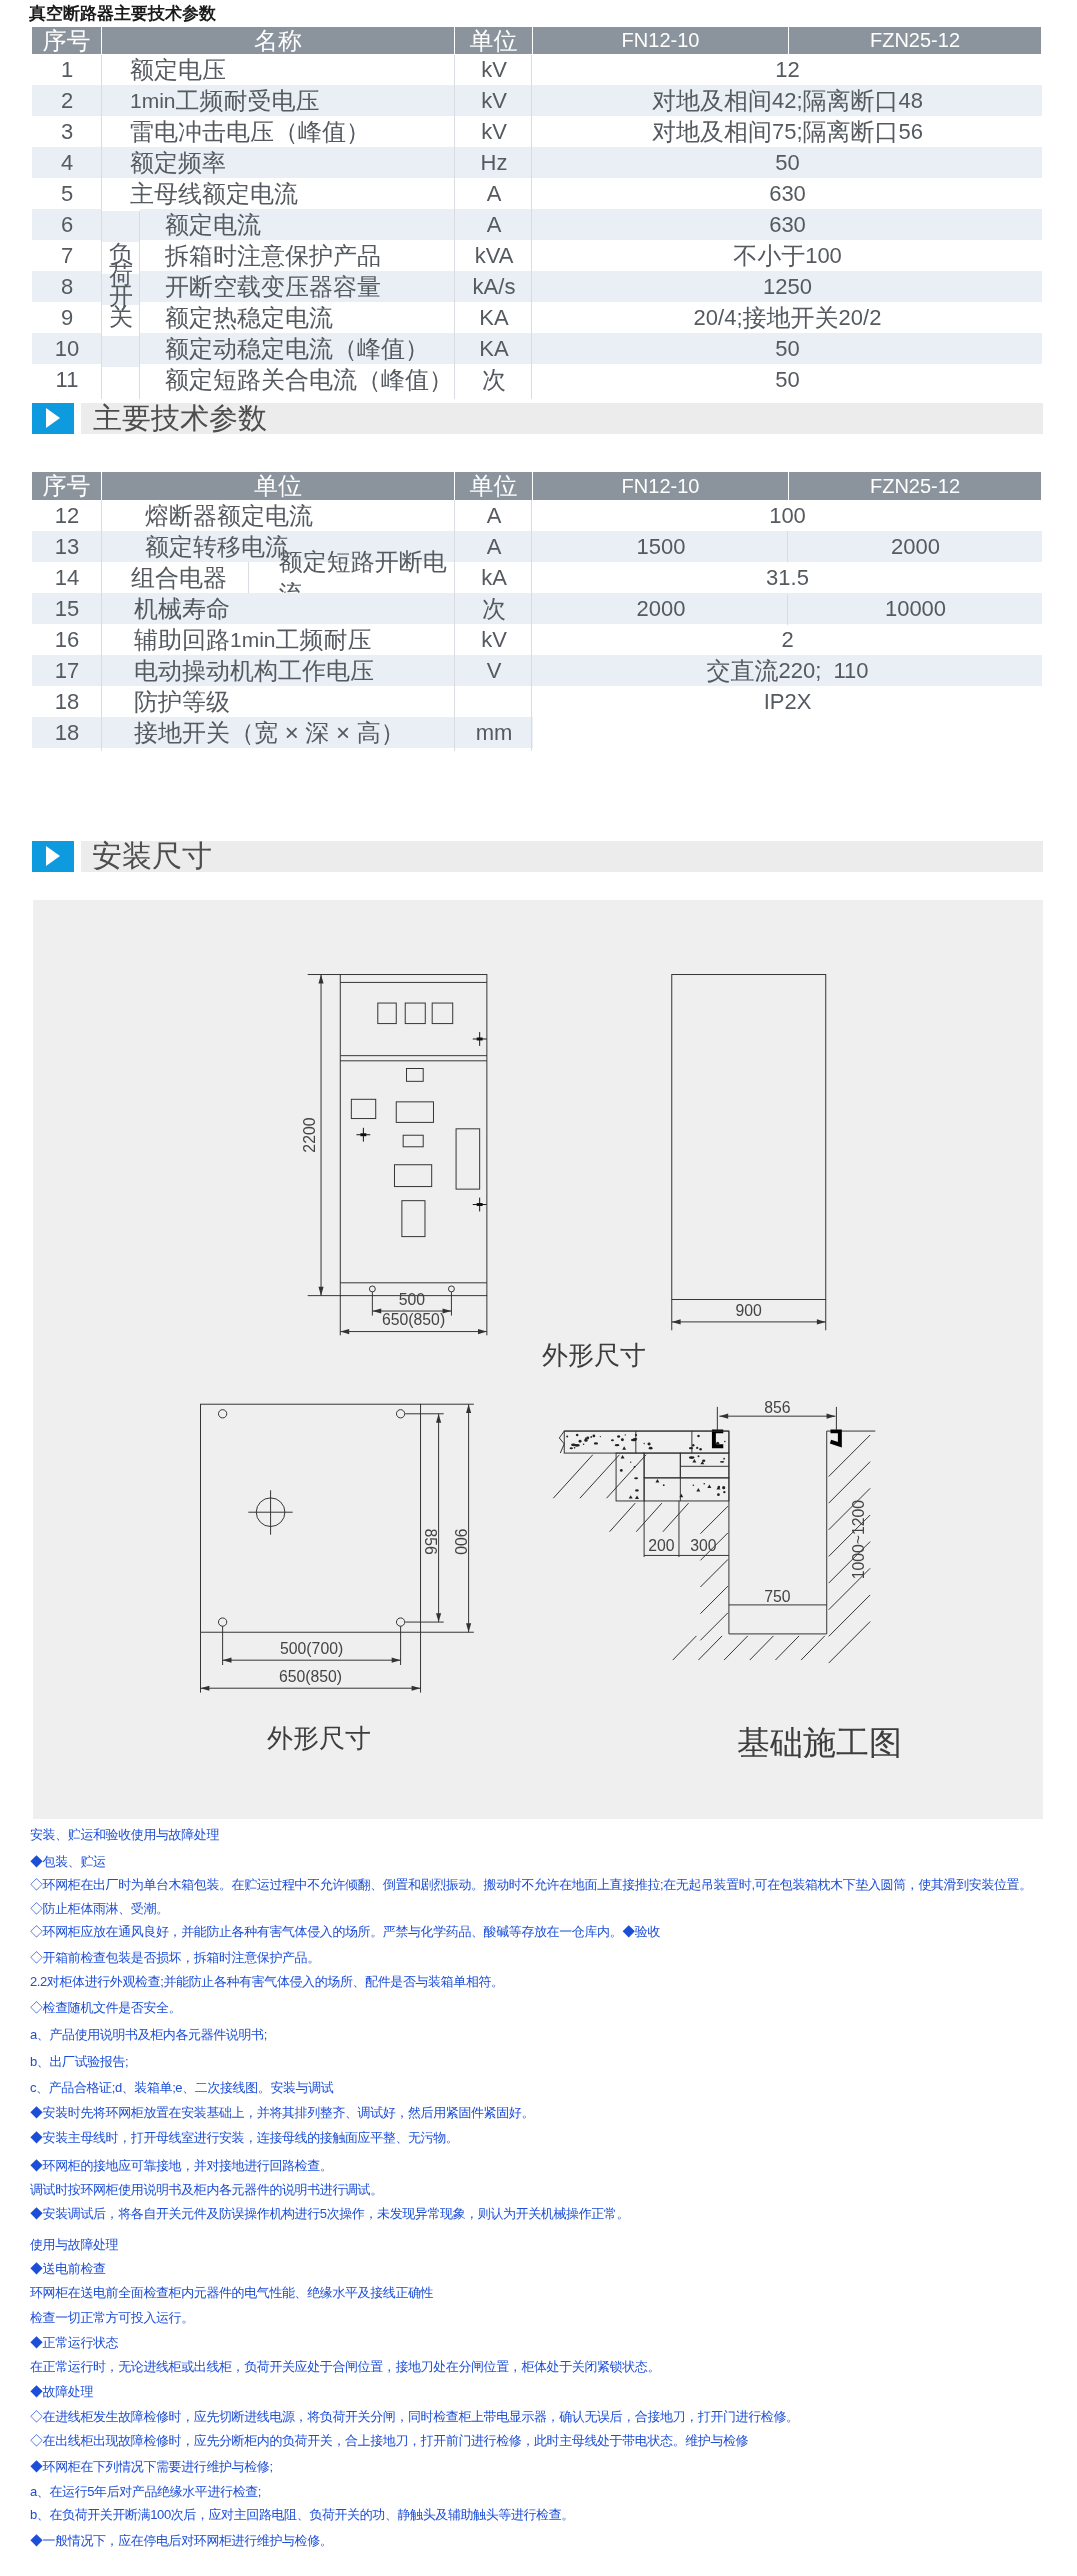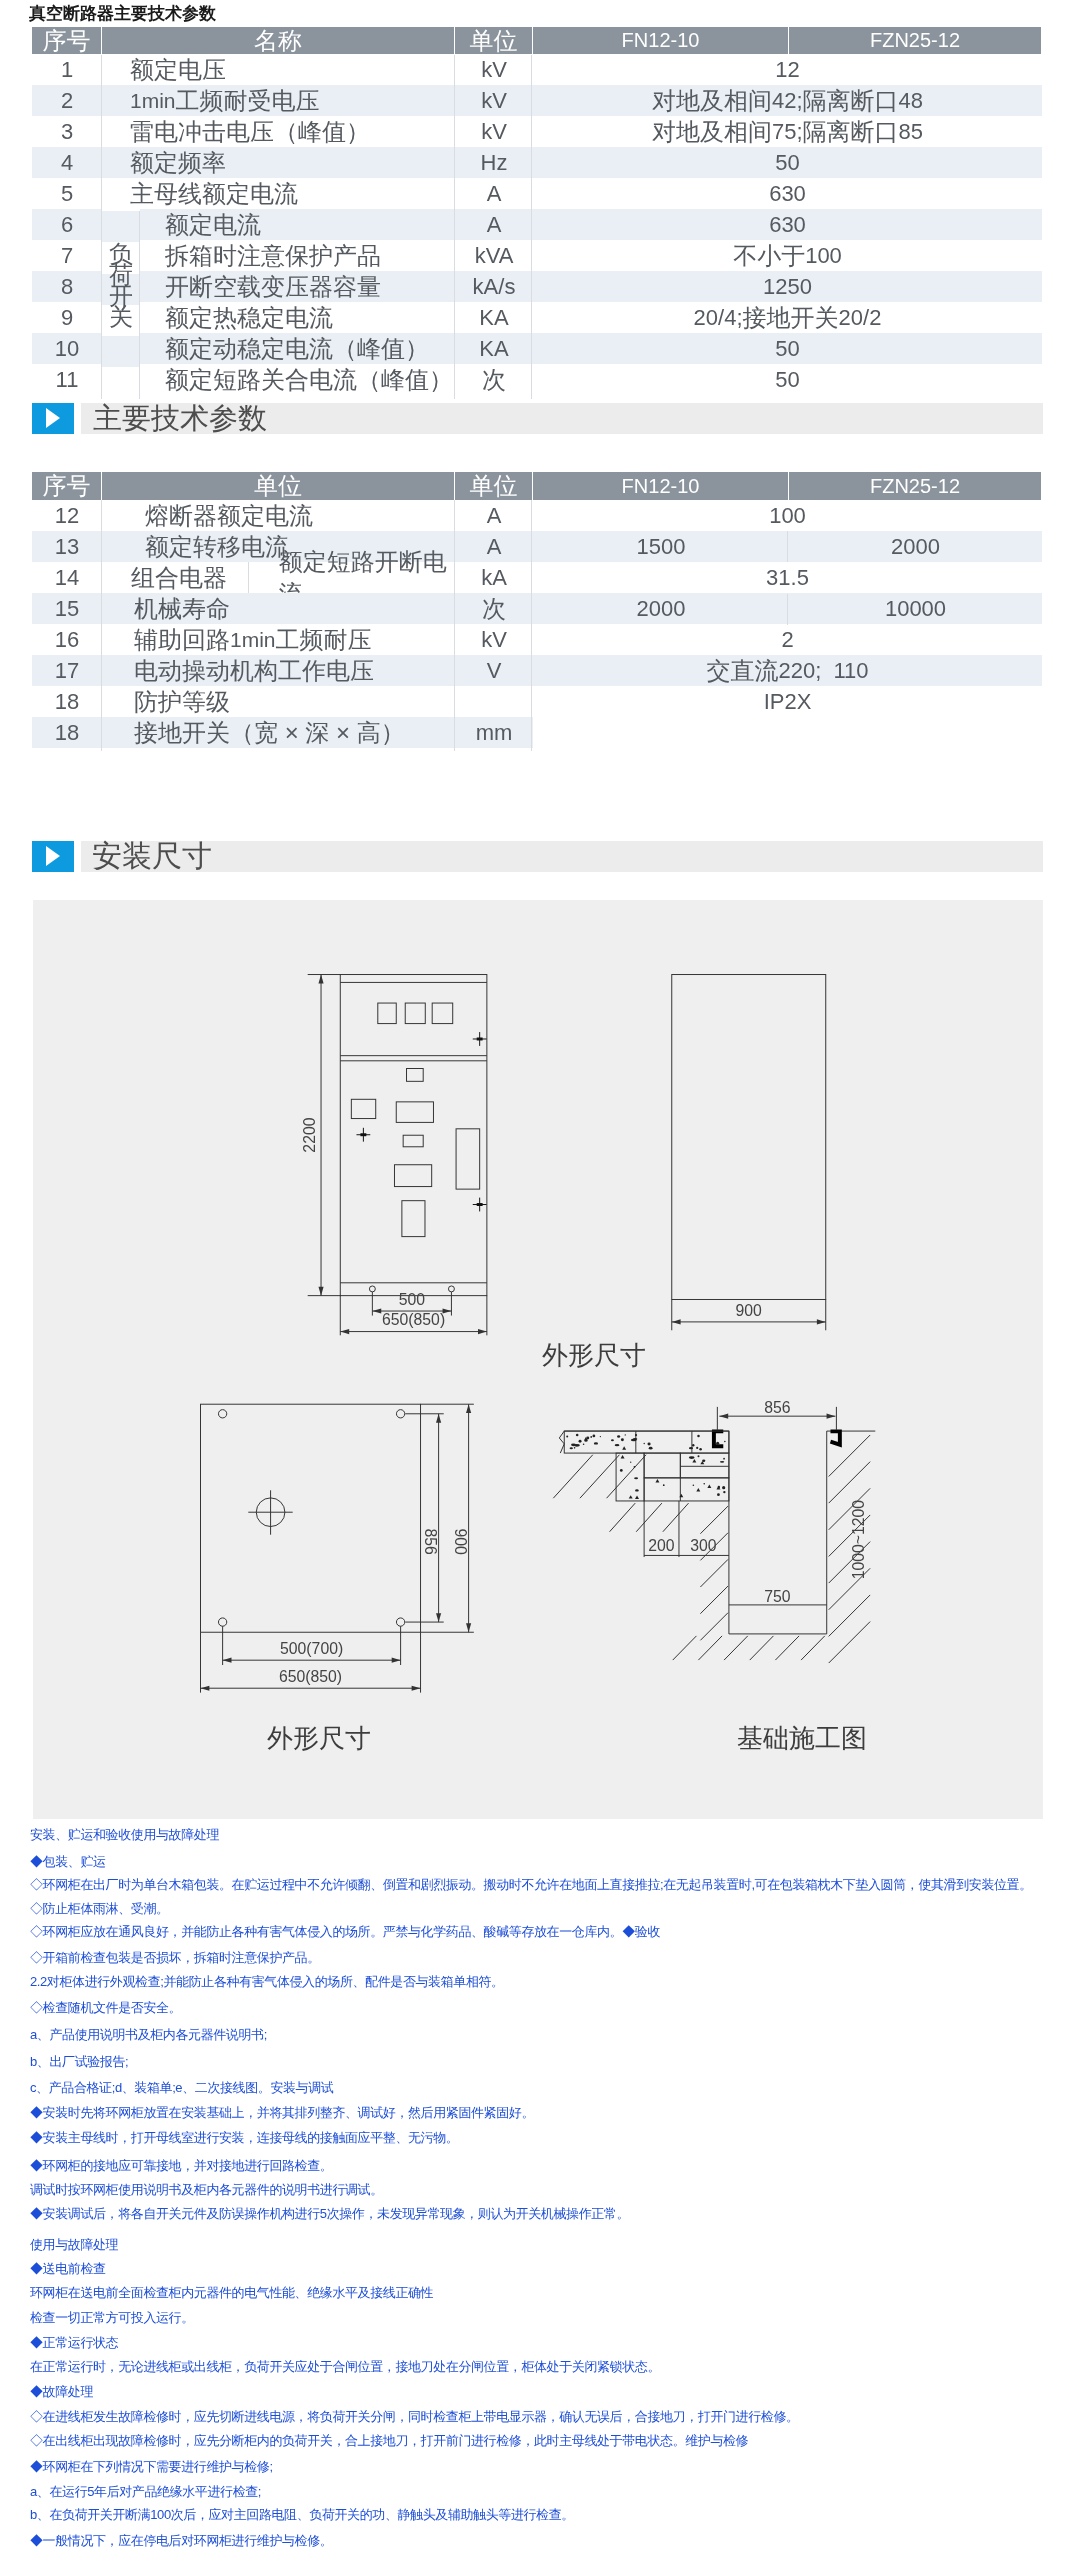--- a/index.html
+++ b/index.html
@@ -41,21 +41,21 @@
 <div class="c w nm" style="grid-row:2;grid-column:2/4">额定电压</div>
 <div class="c w num" style="grid-row:2;grid-column:4">kV</div>
 <div class="c w num" style="grid-row:2;grid-column:5/7">12</div>
 <div class="c bl num" style="grid-row:3;grid-column:1">2</div>
 <div class="c bl nm" style="grid-row:3;grid-column:2/4"><span class="lat">1min </span>工频耐受电压</div>
 <div class="c bl num" style="grid-row:3;grid-column:4">kV</div>
 <div class="c bl" style="grid-row:3;grid-column:5/7">对地及相间 <i class="n">42; </i>隔离断口 <i class="n">48</i></div>
 <div class="c w num" style="grid-row:4;grid-column:1">3</div>
 <div class="c w nm" style="grid-row:4;grid-column:2/4">雷电冲击电压（峰值）</div>
 <div class="c w num" style="grid-row:4;grid-column:4">kV</div>
-<div class="c w" style="grid-row:4;grid-column:5/7">对地及相间 <i class="n">75; </i>隔离断口 <i class="n">85</i></div>
+<div class="c w" style="grid-row:4;grid-column:5/7">对地及相间 <i class="n">75; </i>隔离断口 <i class="n">56</i></div>
 <div class="c bl num" style="grid-row:5;grid-column:1">4</div>
 <div class="c bl nm" style="grid-row:5;grid-column:2/4">额定频率</div>
 <div class="c bl num" style="grid-row:5;grid-column:4">Hz</div>
 <div class="c bl num" style="grid-row:5;grid-column:5/7">50</div>
 <div class="c w num" style="grid-row:6;grid-column:1">5</div>
 <div class="c w nm" style="grid-row:6;grid-column:2/4">主母线额定电流</div>
 <div class="c w num" style="grid-row:6;grid-column:4">A</div>
 <div class="c w num" style="grid-row:6;grid-column:5/7">630</div>
 <div class="c bl num" style="grid-row:7;grid-column:1">6</div>
 <div class="c bl" style="grid-row:7/13;grid-column:2;background:transparent;align-items:flex-start;padding-top:34px">
@@ -384,21 +384,21 @@
 <text x="636.5" y="660" font-size="16" fill="#444" text-anchor="middle">200</text>
 <text x="679" y="660" font-size="16" fill="#444" text-anchor="middle">300</text>
 
 <text x="842" y="648" font-size="16" fill="#444" text-anchor="middle" transform="rotate(-90 842 648)">1000~1200</text>
 </svg>
 
 <div class="abs" style="left:542px;top:1338px;font-size:26px;color:#3d3d3d">外形尺寸</div>
 
 <div class="abs" style="left:267px;top:1721px;font-size:26px;color:#3d3d3d">外形尺寸</div>
 
-<div class="abs" style="left:737px;top:1721px;font-size:26px;color:#3d3d3d">基础施工图</div>
+<div class="abs" style="left:737px;top:1721px;font-size:33px;color:#3d3d3d">基础施工图</div>
 
 <div class="pl" style="top:1826px">安装、贮运和验收使用与故障处理</div>
 <div class="pl" style="top:1853px">◆包装、贮运</div>
 <div class="pl" style="top:1876px">◇环网柜在出厂时为单台木箱包装。在贮运过程中不允许倾翻、倒置和剧烈振动。搬动时不允许在地面上直接推拉;在无起吊装置时,可在包装箱枕木下垫入圆筒，使其滑到安装位置。</div>
 <div class="pl" style="top:1900px">◇防止柜体雨淋、受潮。</div>
 <div class="pl" style="top:1923px">◇环网柜应放在通风良好，并能防止各种有害气体侵入的场所。严禁与化学药品、酸碱等存放在一仓库内。◆验收</div>
 <div class="pl" style="top:1949px">◇开箱前检查包装是否损坏，拆箱时注意保护产品。</div>
 <div class="pl" style="top:1973px">2.2对柜体进行外观检查;并能防止各种有害气体侵入的场所、配件是否与装箱单相符。</div>
 <div class="pl" style="top:1999px">◇检查随机文件是否安全。</div>
 <div class="pl" style="top:2026px">a、产品使用说明书及柜内各元器件说明书;</div>

